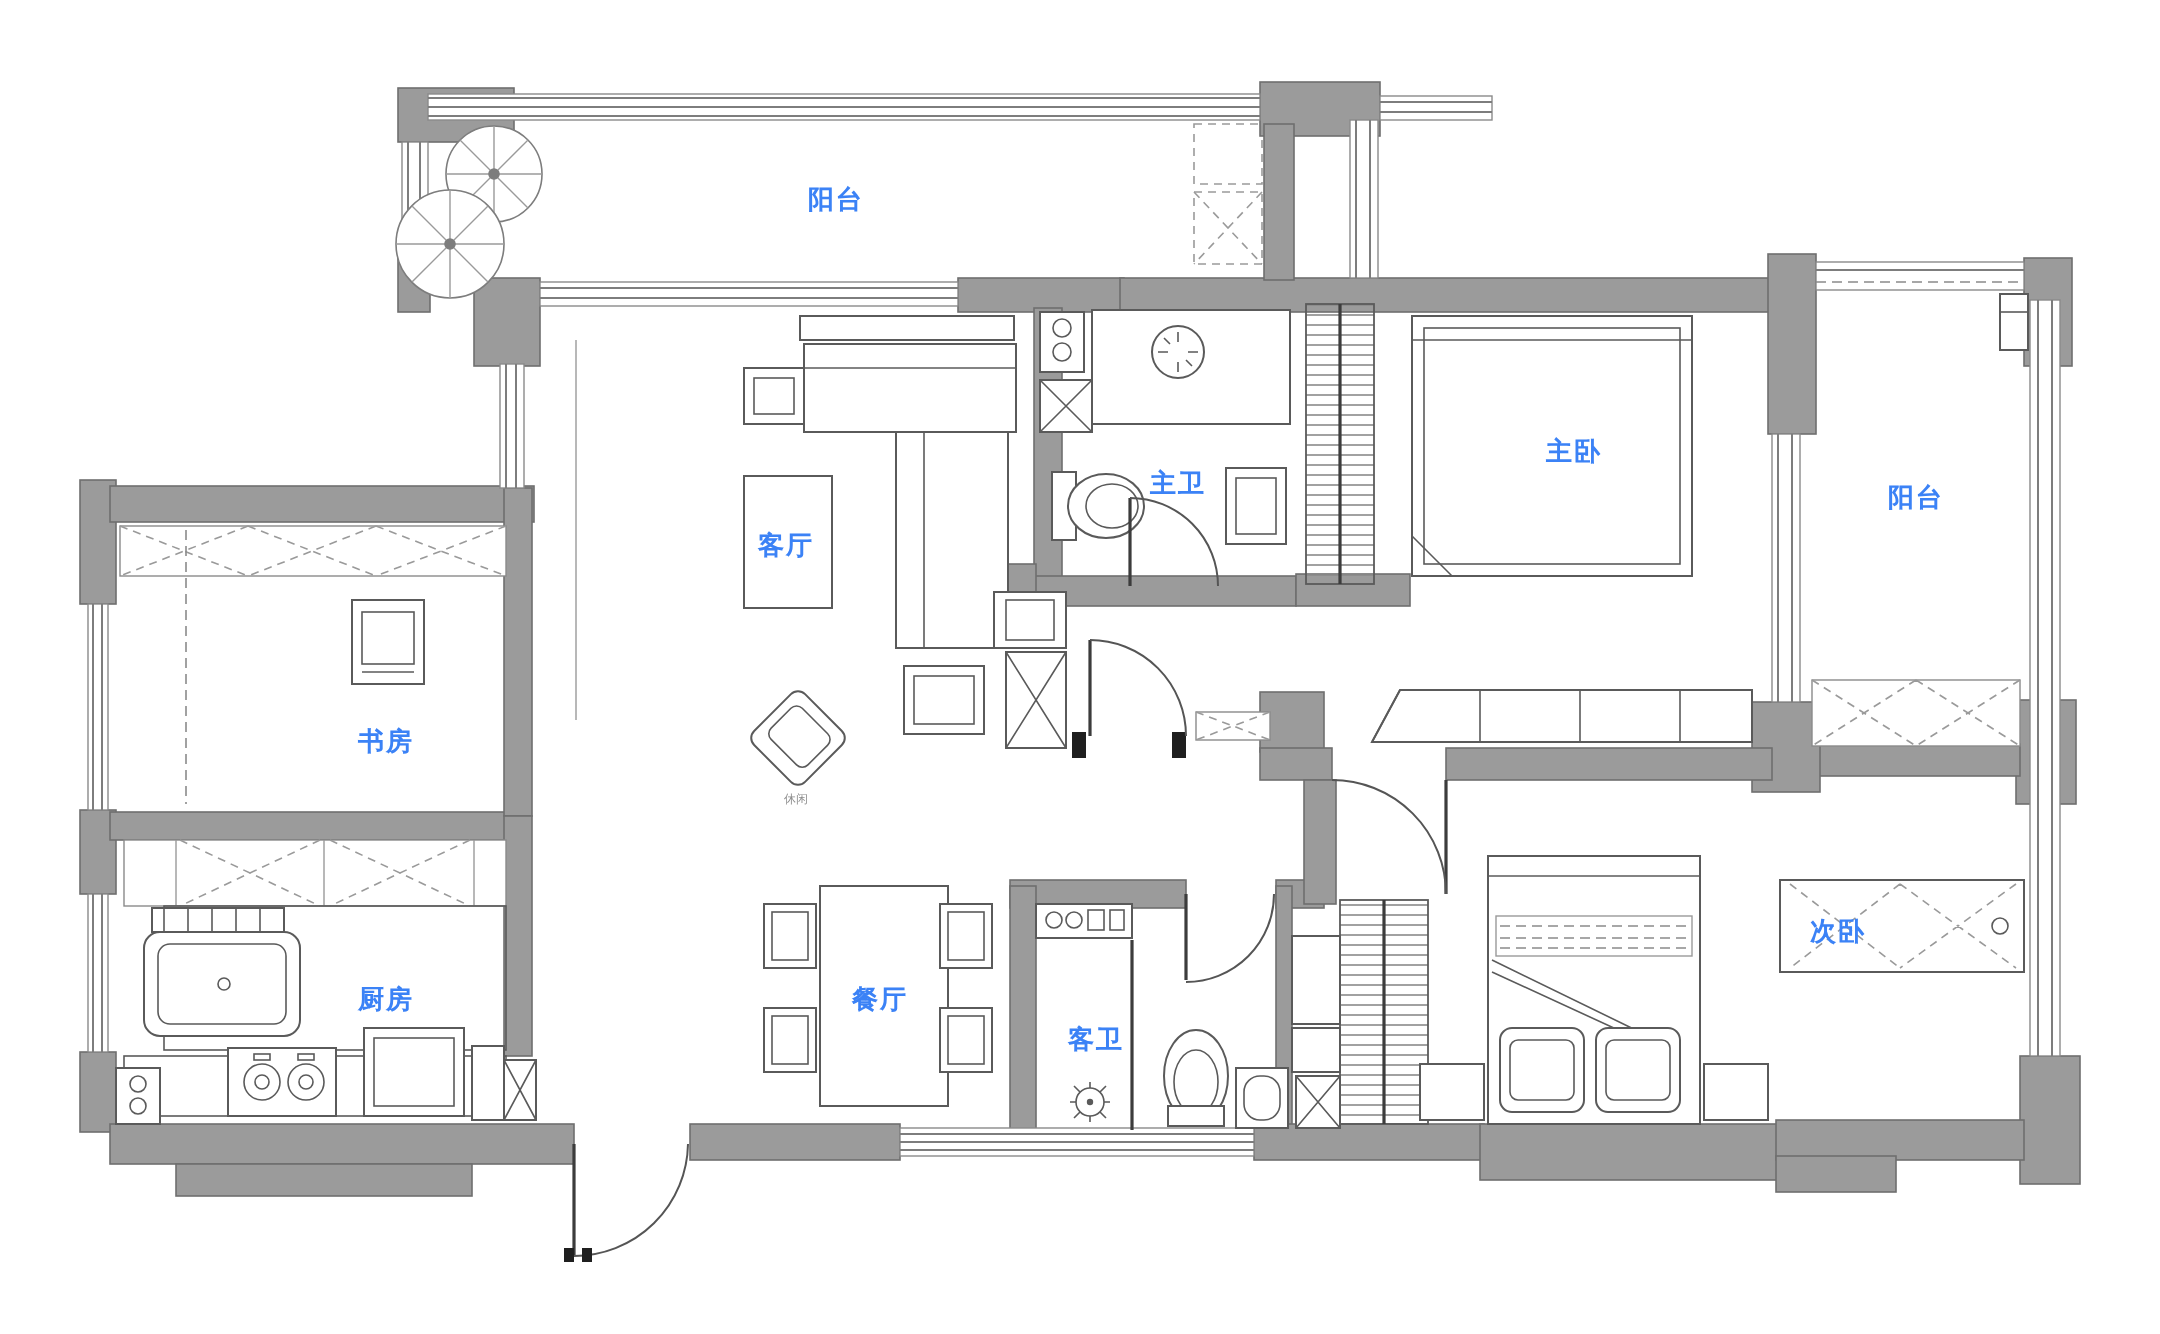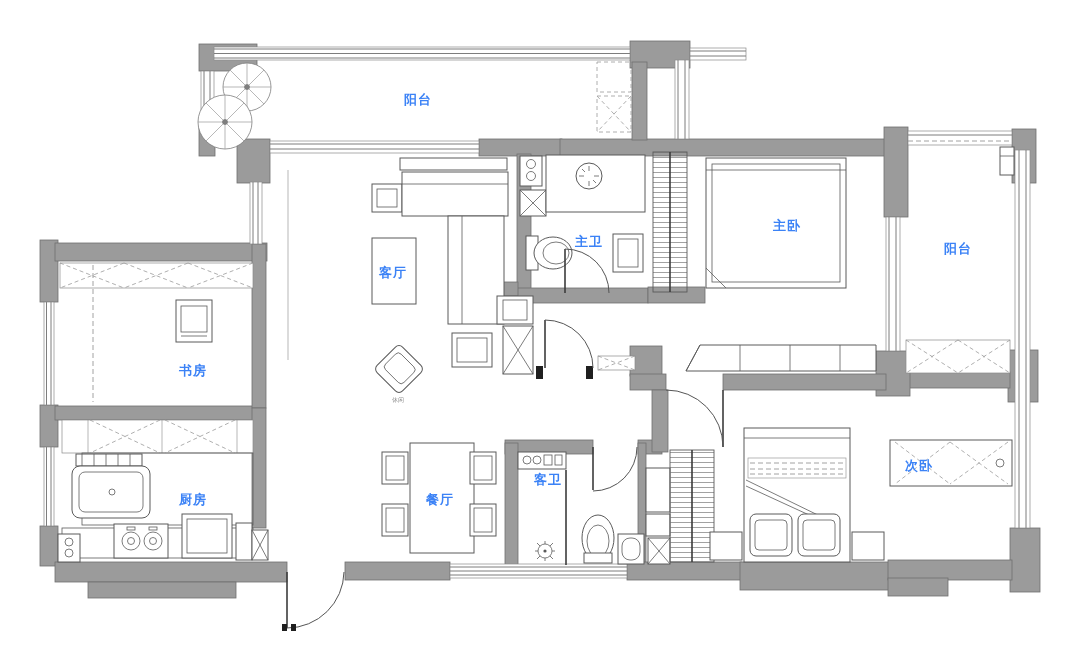--- a/index.html
+++ b/index.html
@@ -325,16 +325,16 @@
 </svg>
 
   <div class="room-label" style="left:418px;top:100px;">阳台</div>
   <div class="room-label" style="left:589px;top:242px;">主卫</div>
   <div class="room-label" style="left:787px;top:226px;">主卧</div>
   <div class="room-label" style="left:958px;top:249px;">阳台</div>
   <div class="room-label" style="left:393px;top:273px;">客厅</div>
   <div class="room-label" style="left:193px;top:371px;">书房</div>
   <div class="room-label" style="left:193px;top:500px;">厨房</div>
   <div class="room-label" style="left:440px;top:500px;text-align:right;">餐厅</div>
-  <div class="room-label" style="left:548px;top:480px;">客卫</div>
+  <div class="room-label" style="left:548px;top:520px;">客卫</div>
   <div class="room-label" style="left:919px;top:466px;font-family:Liberation Serif, serif;">次卧</div>
   <div class="tiny-note" style="left:398px;top:400px;">休闲</div>
 </div>
 
 </body></html>

